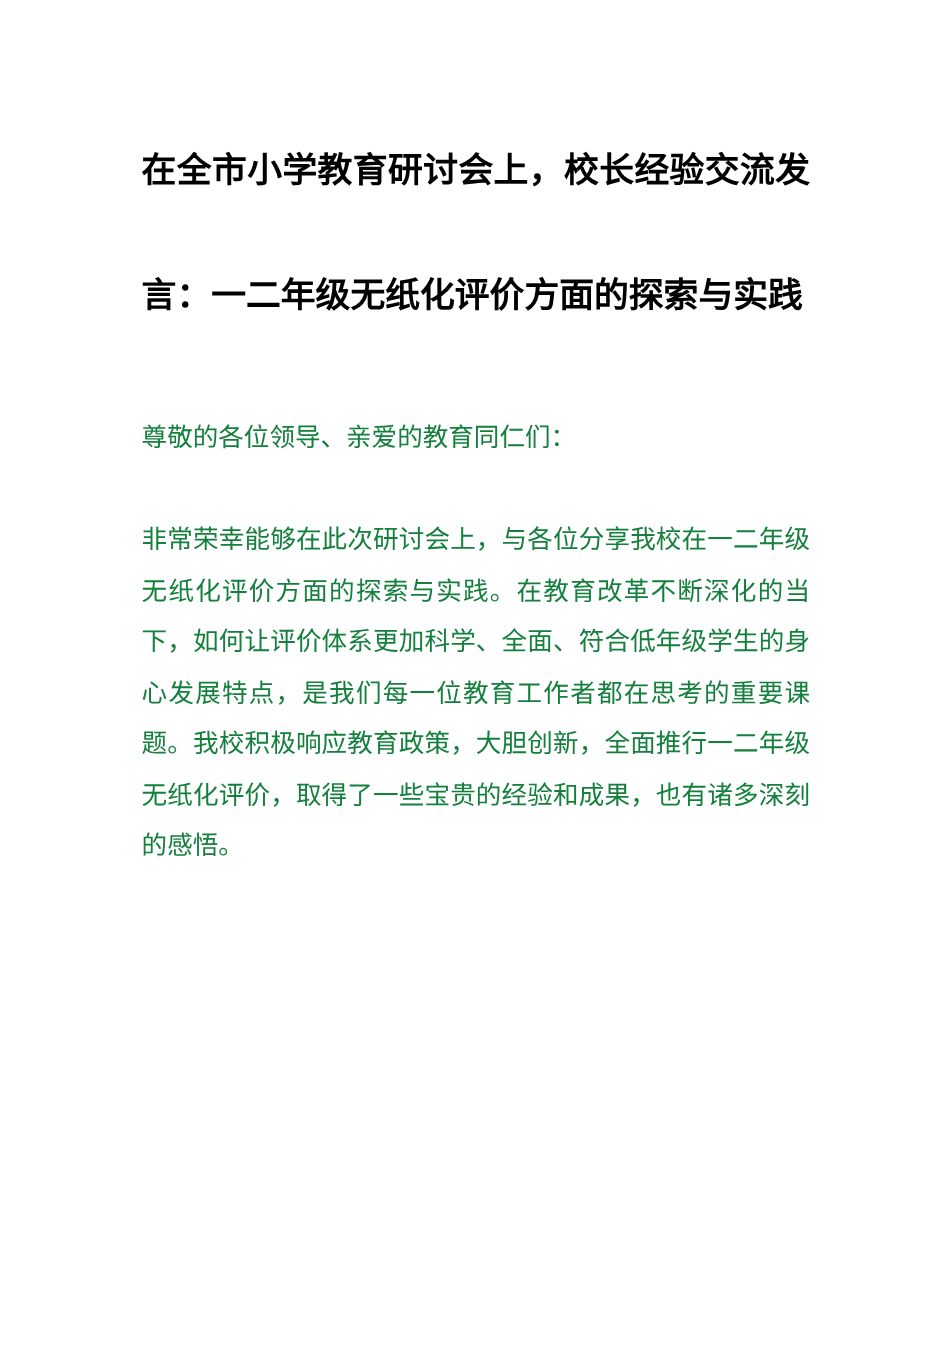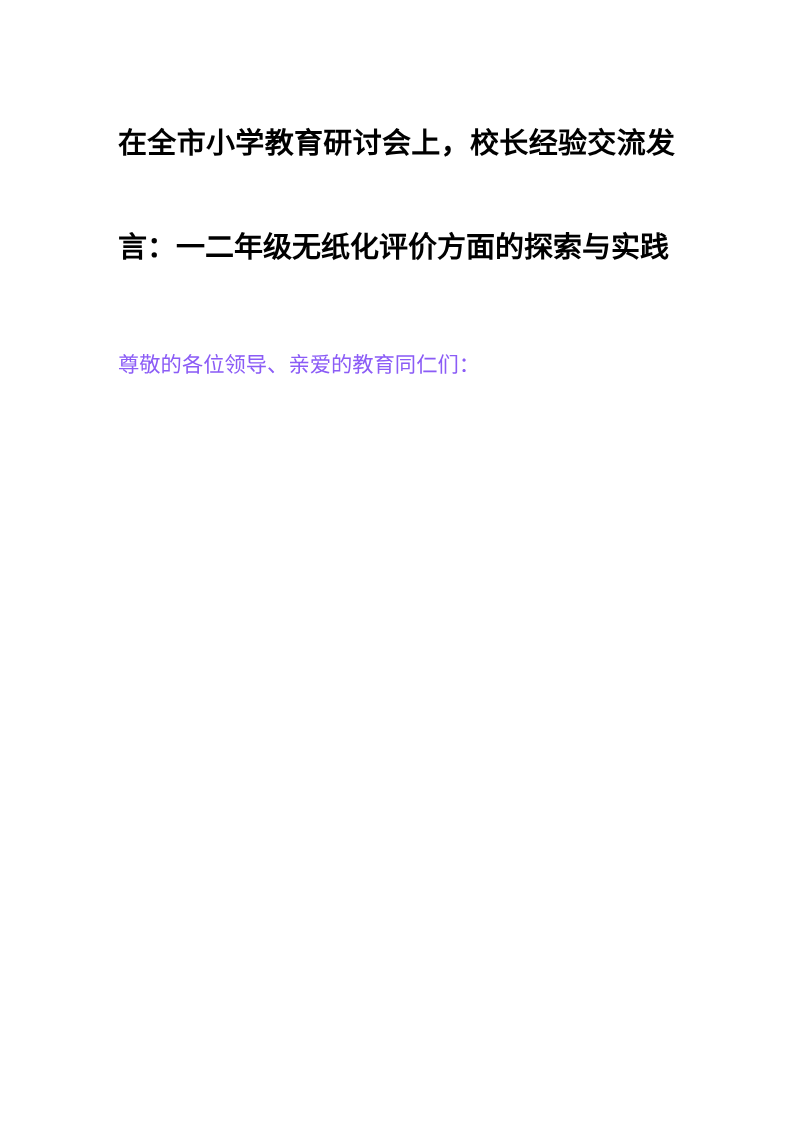--- a/index.html
+++ b/index.html
@@ -31,27 +31,28 @@
     color: #000000;
     letter-spacing: 0;
   }
   .doc-paragraph {
     margin: 0 0 42.5px 0;
     font-size: 21.3px;
     font-weight: 400;
     line-height: 42.5px;
     text-align: justify;
     text-justify: inter-character;
-    color: #8b5cf6;
+    color: #15803d;
     letter-spacing: 0;
   }
 </style>
 </head>
 <body>
 
 <div class="page">
   <h1 class="doc-title">在全市小学教育研讨会上，校长经验交流发言：一二年级无纸化评价方面的探索与实践</h1>
 
   <p class="doc-paragraph">尊敬的各位领导、亲爱的教育同仁们：</p>
 
 
+  <p class="doc-paragraph">非常荣幸能够在此次研讨会上，与各位分享我校在一二年级无纸化评价方面的探索与实践。在教育改革不断深化的当下，如何让评价体系更加科学、全面、符合低年级学生的身心发展特点，是我们每一位教育工作者都在思考的重要课题。我校积极响应教育政策，大胆创新，全面推行一二年级无纸化评价，取得了一些宝贵的经验和成果，也有诸多深刻的感悟。</p>
 
 </div>
 
 </body></html>

